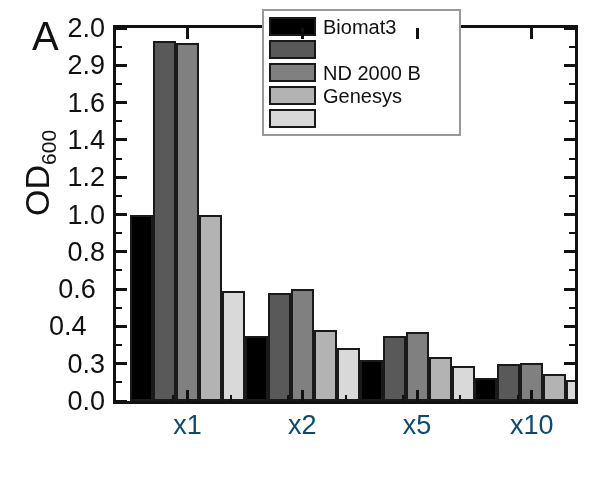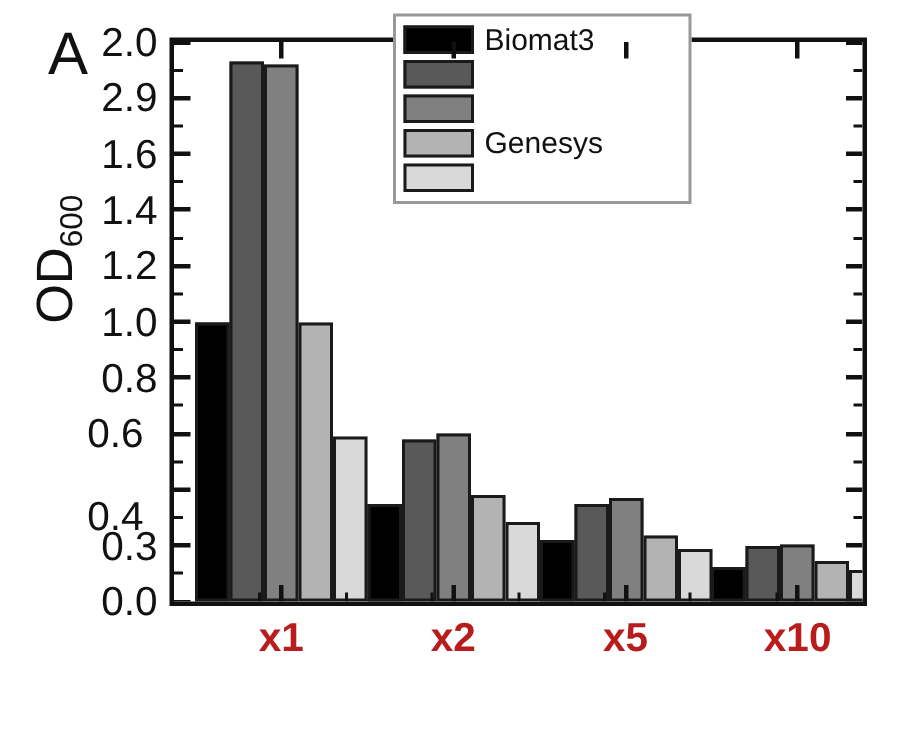--- a/index.html
+++ b/index.html
@@ -86,22 +86,22 @@
     position:absolute;bottom:0;width:3px;height:11px;background:#111;
   }
   .xtick-minor{
     position:absolute;bottom:0;width:2px;height:6px;background:#111;
   }
   .xtick-major-t{
     position:absolute;top:0;width:3px;height:11px;background:#111;
   }
   .xtick-label{
     position:absolute;
-    font-size:27px;line-height:27px;color:#b91c1c;
-    text-align:center;white-space:nowrap;font-weight:bold;
+    font-size:27px;line-height:27px;color:#0c4a6e;
+    text-align:center;white-space:nowrap;
   }
 
   
   .bar{
     position:absolute;
     bottom:0;
     border:2px solid #1a1a1a;
     box-sizing:border-box;
   }
 
@@ -219,21 +219,21 @@
         <div class="xtick-major" style="left: 414.25px; z-index: 30;"></div>
         <div class="xtick-major-t" style="left: 414.25px; z-index: 30;"></div>
         <div class="xtick-minor" style="left: 343.25px; z-index: 30;"></div>
         <div class="xtick-minor" style="left: 400.625px; z-index: 30;"></div>
       </div>
   </div>
 
   <div id="ticks-layer">
       <div class="ytick-label" style="right: auto; left: 49px; width: 56px; text-align: right; top: 388px;">0.0</div>
       <div class="ytick-label" style="right: auto; left: 49px; width: 56px; text-align: right; top: 350.7px;">0.3</div>
-      <div class="ytick-label" style="right: auto; left: 49px; width: 56px; text-align: center; top: 331px;">0.4</div>
+      <div class="ytick-label" style="right: auto; left: 49px; width: 56px; text-align: left; top: 313px;">0.4</div>
       <div class="ytick-label" style="right: auto; left: 49px; width: 56px; text-align: center; top: 276.1px;">0.6</div>
       <div class="ytick-label" style="right: auto; left: 49px; width: 56px; text-align: right; top: 238.8px;">0.8</div>
       <div class="ytick-label" style="right: auto; left: 49px; width: 56px; text-align: right; top: 201.5px;">1.0</div>
       <div class="ytick-label" style="right: auto; left: 49px; width: 56px; text-align: right; top: 164.2px;">1.2</div>
       <div class="ytick-label" style="right: auto; left: 49px; width: 56px; text-align: right; top: 126.9px;">1.4</div>
       <div class="ytick-label" style="right: auto; left: 49px; width: 56px; text-align: right; top: 89.6px;">1.6</div>
       <div class="ytick-label" style="right: auto; left: 49px; width: 56px; text-align: right; top: 52.3px;">2.9</div>
       <div class="ytick-label" style="right: auto; left: 49px; width: 56px; text-align: right; top: 15px;">2.0</div>
       <div class="xtick-label" style="left: 147.5px; width: 80px; top: 412px;">x1</div>
       <div class="xtick-label" style="left: 262.25px; width: 80px; top: 412px;">x2</div>
@@ -244,20 +244,21 @@
   <div id="legend">
       <div class="legend-row">
         <span class="legend-swatch" style="background: rgb(0, 0, 0);"></span>
         <span class="legend-text">Biomat3</span>
       </div>
       <div class="legend-row">
         <span class="legend-swatch" style="background: rgb(89, 89, 89);"></span>
       </div>
       <div class="legend-row">
         <span class="legend-swatch" style="background: rgb(128, 128, 128);"></span>
+        <span class="legend-text">ND 2000 B</span>
       </div>
       <div class="legend-row">
         <span class="legend-swatch" style="background: rgb(179, 179, 179);"></span>
         <span class="legend-text">Genesys</span>
       </div>
       <div class="legend-row">
         <span class="legend-swatch" style="background: rgb(217, 217, 217);"></span>
       </div>
     </div>
 

